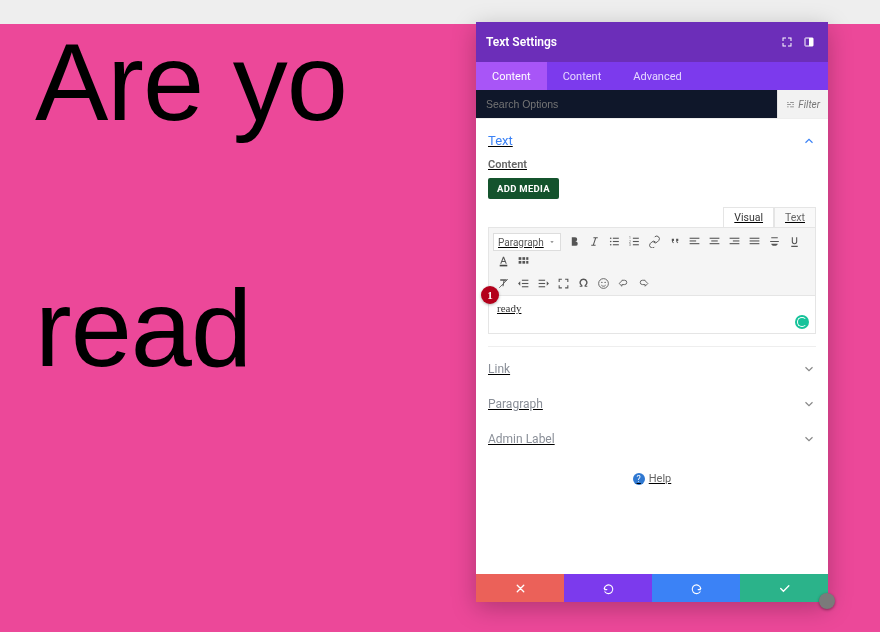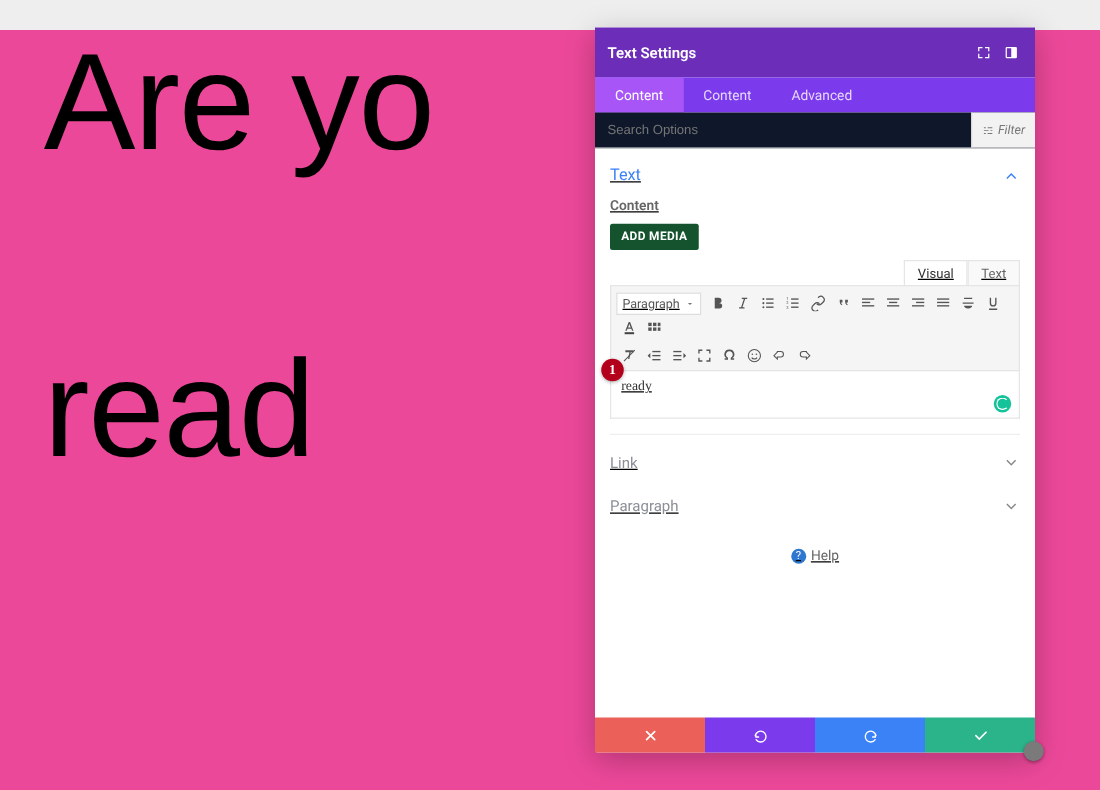--- a/index.html
+++ b/index.html
@@ -307,20 +307,26 @@
           </svg></span>
     </div>
 
     <div class="section-title-row collapsed">
       <span>Paragraph</span>
       <span class="chev"><svg viewBox="0 0 24 24">
             <polyline points="6 9 12 15 18 9"></polyline>
           </svg></span>
     </div>
 
+    <div class="section-title-row collapsed">
+      <span>Admin Label</span>
+      <span class="chev"><svg viewBox="0 0 24 24">
+            <polyline points="6 9 12 15 18 9"></polyline>
+          </svg></span>
+    </div>
 
     <div class="help-row">
       <div class="q">?</div>
       <span>Help</span>
     </div>
 
   </div>
 
   <div class="footer">
     <div class="fbtn f-red">

